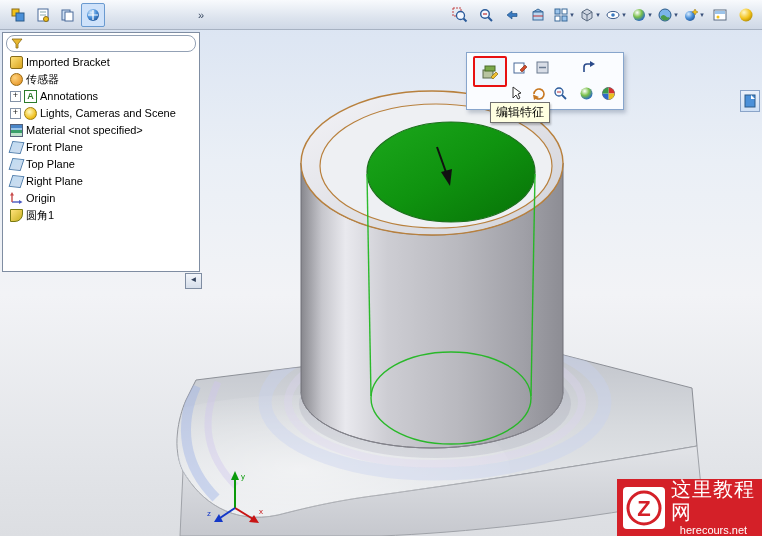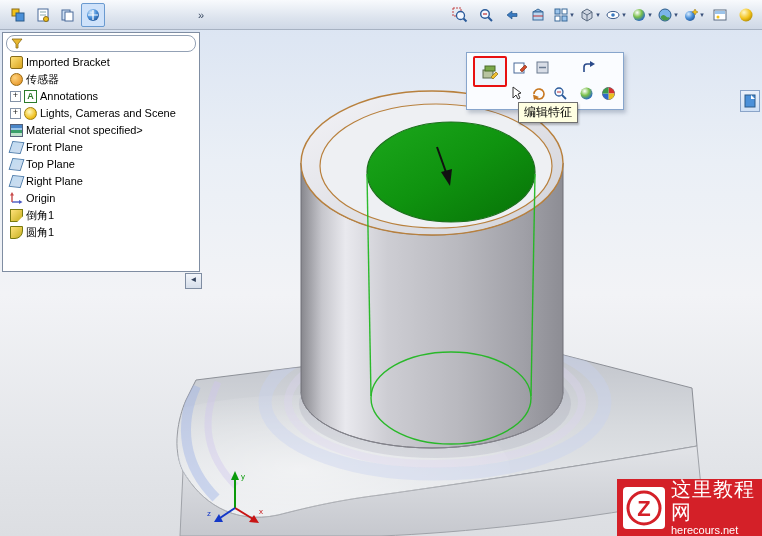--- a/index.html
+++ b/index.html
@@ -51,38 +51,38 @@
 
   
   .scene{position:absolute;left:0;top:0;z-index:1;}
 
   
   .ctx{position:absolute;left:466px;top:52px;width:156px;height:56px;z-index:40;
     background:#fafcff;border:1px solid #87a5cc;box-shadow:2px 3px 4px rgba(40,60,90,.25);}
   .ctx-btn{position:absolute;display:flex;align-items:center;justify-content:center;border-radius:2px;}
   .ctx-btn.hl{border:2px solid #e81010;background:#eef4fc;}
   .tooltip{position:absolute;left:490px;top:102px;z-index:50;background:#ffffe1;
-    border:1px solid #707070;padding:1px 5px;font-size:12px;color:#000;box-shadow:1px 2px 2px rgba(0,0,0,.25);margin-left:28px;}
+    border:1px solid #707070;padding:1px 5px;font-size:12px;color:#000;box-shadow:1px 2px 2px rgba(0,0,0,.25);}
 
   
   .taskpane{position:absolute;right:2px;top:90px;width:18px;height:20px;z-index:15;
     background:linear-gradient(#eaf1fb,#cfe0f5);border:1px solid #8aa4c8;
     display:flex;align-items:center;justify-content:center;}
 
   
   .triad{position:absolute;left:203px;top:466px;z-index:6;}
 
   
   .wm{position:absolute;right:0;bottom:0;width:145px;height:57px;z-index:60;background:#d42028;
     display:flex;align-items:center;gap:6px;padding:0 6px;box-sizing:border-box;}
   .wm-logo{width:42px;height:42px;background:#fff;border-radius:4px;flex:none;
     display:flex;align-items:center;justify-content:center;}
   .wm-txt{color:#fff;line-height:1.15;}
   .wm-title{font-size:20px;font-weight:normal;letter-spacing:1px;}
-  .wm-url{font-size:11px;}
+  .wm-url{font-size:11px;text-align:center;}
 </style>
 </head>
 <body>
 
 <div class="app">
 
   <svg width="0" height="0" style="position:absolute">
     <defs>
       <radialGradient id="gBallBlue" cx=".35" cy=".3" r=".85">
           <stop offset="0" stop-color="#d8ecff"></stop>
@@ -338,24 +338,20 @@
       <svg class="ic" width="13" height="13">
         <line x1="2" y1="10" x2="9" y2="10" stroke="#4a5ac0" stroke-width="1.4"></line>
         <polygon points="9,8 12.5,10 9,12" fill="#4a5ac0"></polygon>
         <line x1="2" y1="10" x2="2" y2="3" stroke="#c84a4a" stroke-width="1.4"></line>
         <polygon points="0,3.5 2,0 4,3.5" fill="#c84a4a"></polygon>
       </svg>
       <span class="lbl">Origin</span>
     </div>
 
 
-    <div class="row child">
-      <span class="ic ic-chamfer"></span>
-      <span class="lbl">倒角1</span>
-    </div>
 
     <div class="row child">
       <span class="ic ic-fillet"></span>
       <span class="lbl">圆角1</span>
     </div>
   </div>
 
   <div class="collapse-btn">◄</div>
 
   <div class="ctx">

